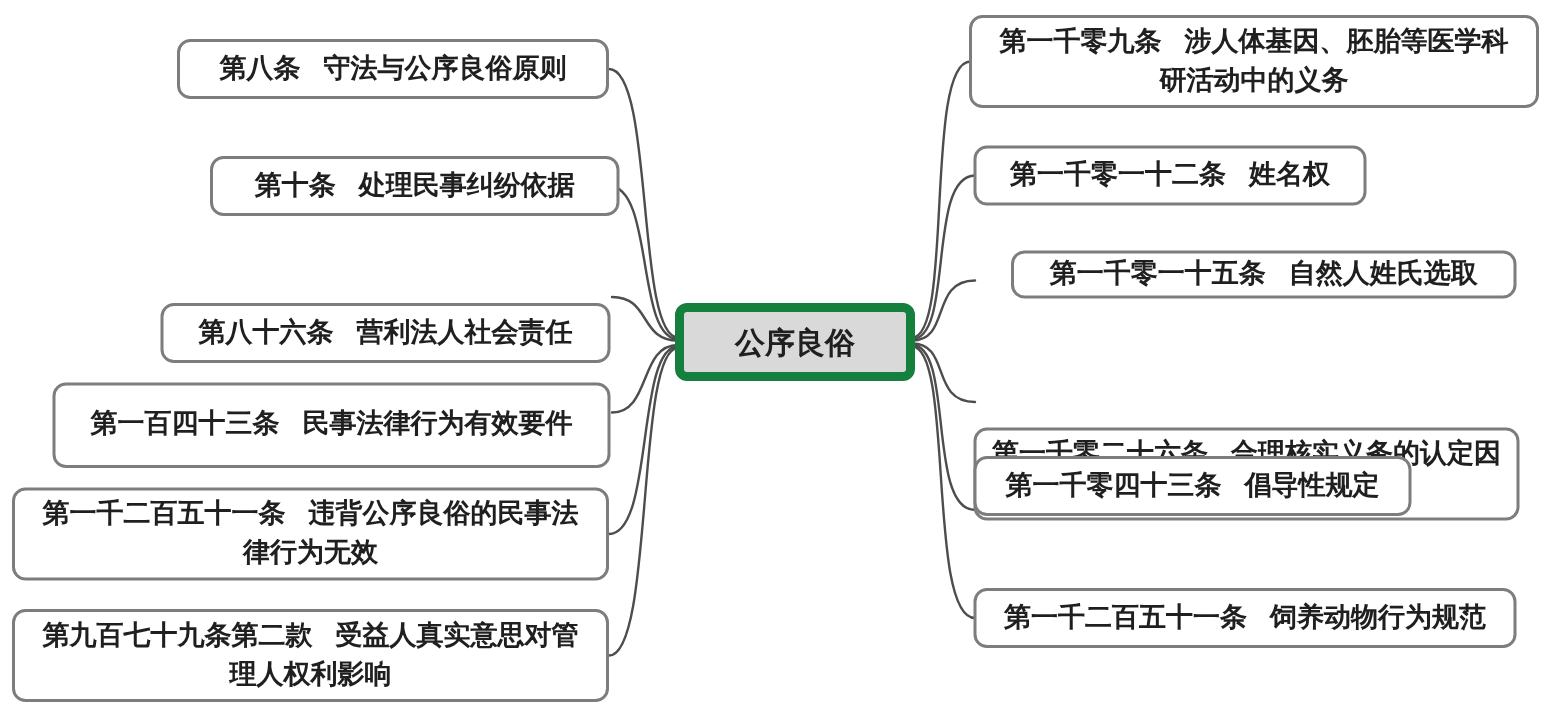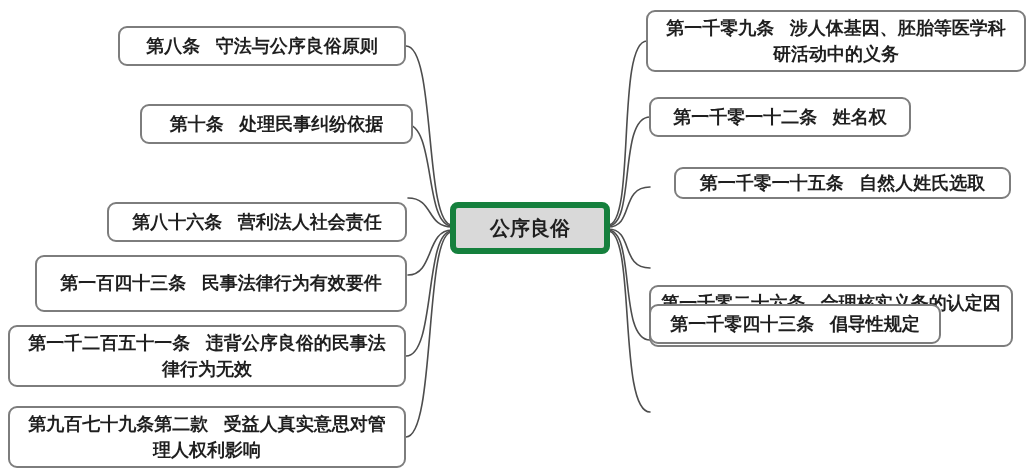--- a/index.html
+++ b/index.html
@@ -116,14 +116,17 @@
   </div>
   <div class="node n-r3">
     <span><span class="art">第一千零一十五条</span><span class="ttl">自然人姓氏选取</span></span>
   </div>
   <div class="node n-r4">
     <span><span class="art">第一千零二十六条</span><span class="ttl">合理核实义务的认定因素</span></span>
   </div>
   <div class="node n-r5">
     <span><span class="art">第一千零四十三条</span><span class="ttl">倡导性规定</span></span>
   </div>
+  <div class="node n-r6">
+    <span><span class="art">第一千二百五十一条</span><span class="ttl">饲养动物行为规范</span></span>
+  </div>
 
 </div>
 
 </body></html>

